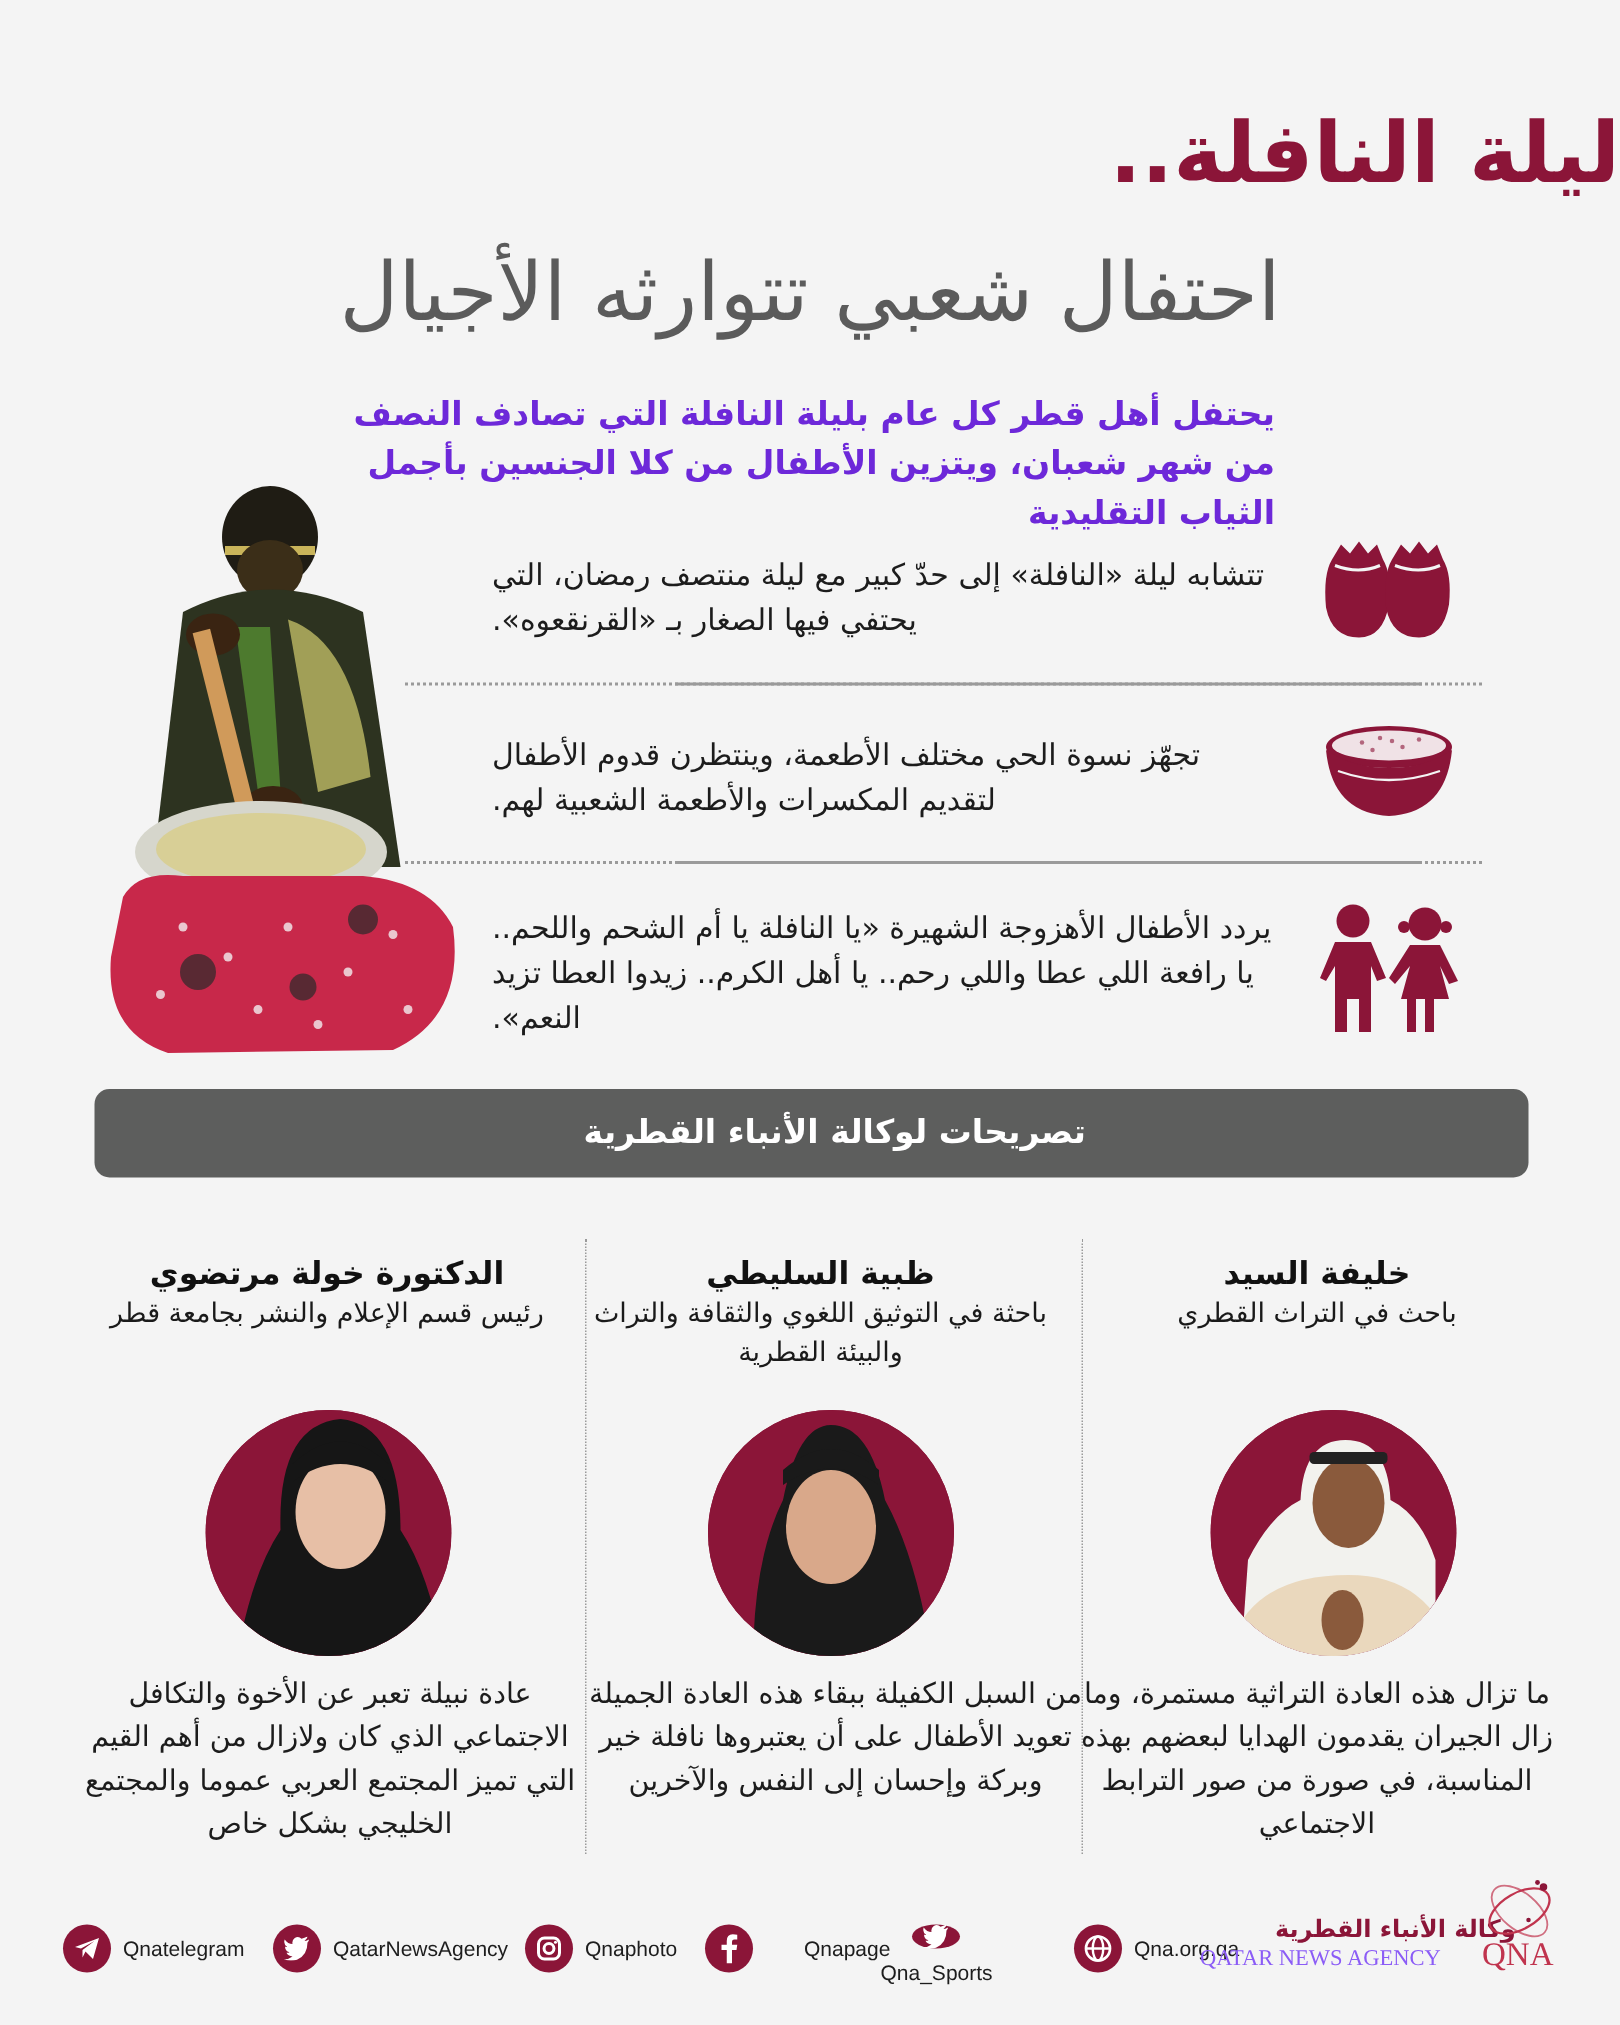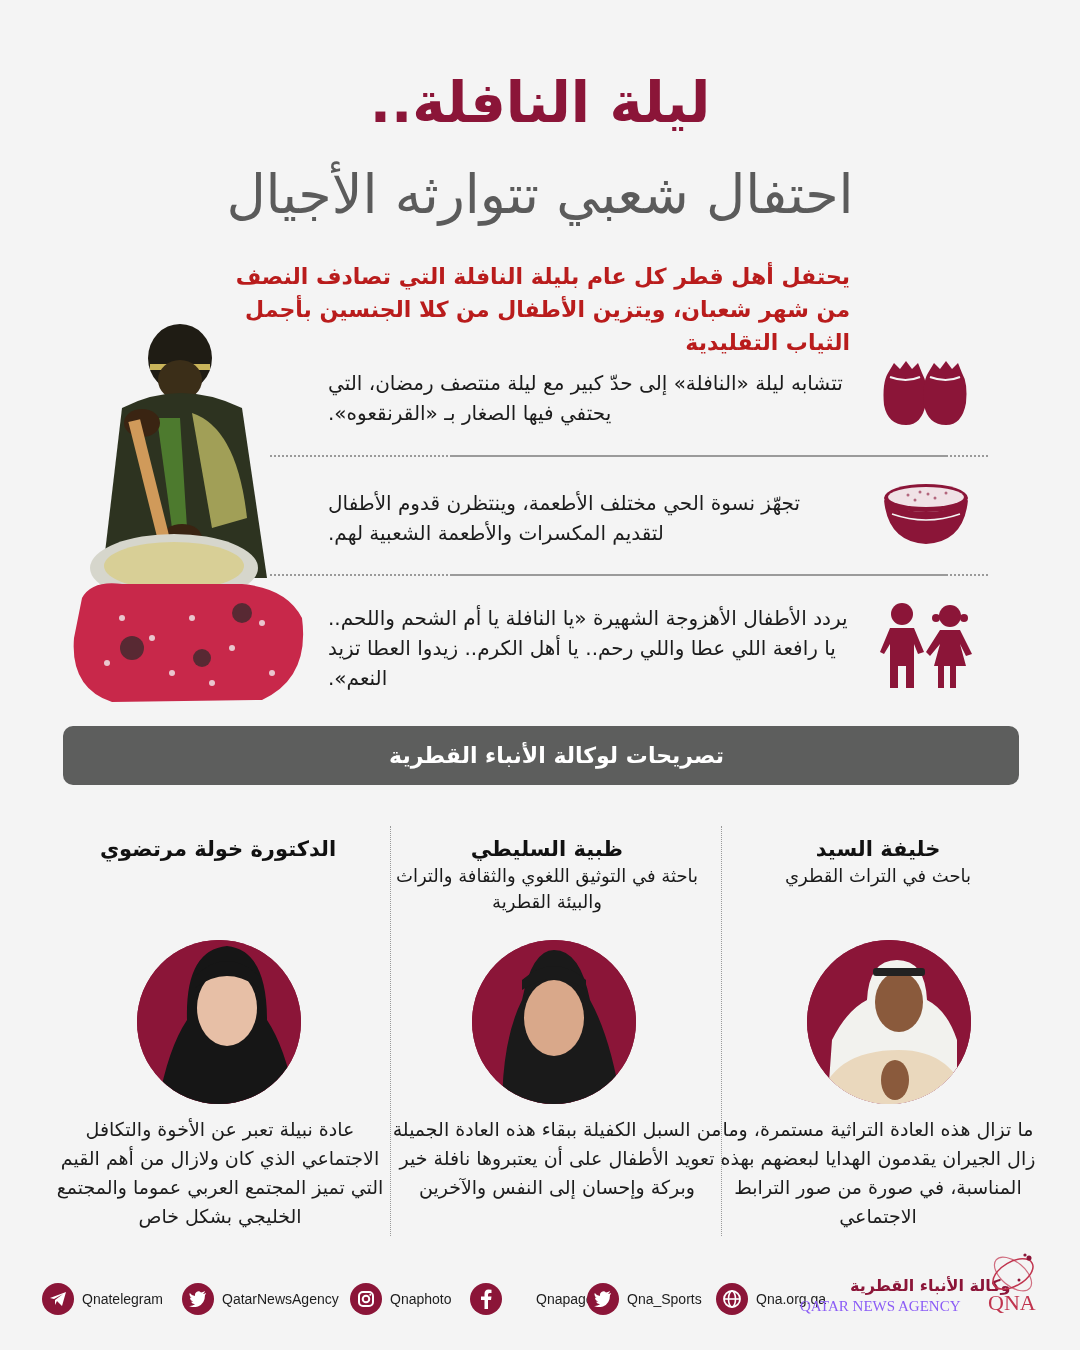--- a/index.html
+++ b/index.html
@@ -2,24 +2,24 @@
 <html><head>
 <meta charset="utf-8">
 <style>
   * { box-sizing: border-box; margin: 0; padding: 0; }
   html, body { width: 1080px; height: 1350px; background: #f4f4f4; overflow: hidden; }
   body { font-family: "DejaVu Sans", sans-serif; color: #222; position: relative; }
   .abs { position: absolute; }
   .rtl { direction: rtl; unicode-bidi: plaintext; }
 
   
-  .title-main { left: 0; width: 1080px; top: 68px; text-align: center; font-size: 56px; font-weight: bold; color: #8b1538; line-height: 70px; }
+  .title-main { left: 0; width: 1080px; top: 68px; text-align: right; font-size: 56px; font-weight: bold; color: #8b1538; line-height: 70px; }
   .title-sub { left: 0; width: 1080px; top: 155px; text-align: center; font-size: 54px; color: #5b5b5b; line-height: 80px; }
 
-  .intro { right: 230px; width: 640px; top: 260px; font-size: 22px; font-weight: bold; line-height: 33px; text-align: right; color: #b91c1c; }
+  .intro { right: 230px; width: 640px; top: 260px; font-size: 22px; font-weight: bold; line-height: 33px; text-align: right; color: #6d28d9; }
 
   
   .fact-text { right: 232px; width: 520px; font-size: 20px; line-height: 30px; text-align: left; color: #1c1c1c; }
   .fact-icon { width: 90px; height: 90px; left: 880px; }
   .divider { left: 270px; width: 718px; height: 0; border-top: 2px dotted #9a9a9a; }
   .divider .solid { position: absolute; left: 180px; right: 40px; top: -2px; border-top: 2px solid #9a9a9a; }
 
   
   .hero { left: 62px; top: 318px; width: 250px; height: 390px; }
 
@@ -143,20 +143,21 @@
 <div class="abs col" style="left:713px;">
   <div class="name rtl">خليفة السيد</div>
   <div class="role rtl">باحث في التراث القطري</div>
 </div>
 <div class="abs col" style="left:382px;">
   <div class="name rtl">ظبية السليطي</div>
   <div class="role rtl">باحثة في التوثيق اللغوي والثقافة والتراث والبيئة القطرية</div>
 </div>
 <div class="abs col" style="left:53px;">
   <div class="name rtl">الدكتورة خولة مرتضوي</div>
+  <div class="role rtl">رئيس قسم الإعلام والنشر بجامعة قطر</div>
 </div>
 
 <div class="abs col-sep" style="left:390px;"></div>
 <div class="abs col-sep" style="left:721px;"></div>
 
 <div class="abs avatar" style="left:807px; top:940px;">
   <svg width="164" height="164" viewBox="0 0 164 164">
     <rect width="164" height="164" fill="#8b1538"></rect>
     <path d="M20 170 L25 100 Q40 70 60 60 Q62 20 90 20 Q118 20 120 60 Q140 70 150 100 L150 170 Z" fill="#f2f2ee"></path>
     <ellipse cx="92" cy="62" rx="24" ry="30" fill="#8a5a3c"></ellipse>
@@ -213,21 +214,21 @@
   <span class="lbl">Qnaphoto</span>
 </div>
 <div class="abs social" style="left:470px;gap:34px;">
   <span class="ic">
     <svg width="12" height="20" viewBox="0 0 12 20">
         <path d="M8 20 L8 11 L11 11 L11.5 7.5 L8 7.5 L8 5.5 Q8 4 9.5 4 L11.5 4 L11.5 0.8 Q10 0.5 8.5 0.5 Q4.5 0.5 4.5 5 L4.5 7.5 L1 7.5 L1 11 L4.5 11 L4.5 20 Z" fill="#fff"></path>
       </svg>
   </span>
   <span class="lbl">Qnapage</span>
 </div>
-<div class="abs social" style="left:587px;">
+<div class="abs social" style="left:587px;flex-direction:column;">
   <span class="ic">
     <svg width="18" height="16" viewBox="0 0 18 16">
         <path d="M17 2 Q15 3 14 3 Q16 1 16 0 Q14 1 12 1.5 Q10 -0.5 7.5 1 Q5.5 2.5 6 5 Q3 5 0.8 2 Q-0.3 5 2.5 7 Q1.5 7 1 6.6 Q1 9.5 4 10.5 Q3 11 2 10.8 Q3 13 6 13.3 Q3 15.5 0 15 Q4 17 9 15.5 Q16 12.5 16 4 Q17 3 17 2 Z" fill="#fff"></path>
       </svg>
   </span>
   <span class="lbl">Qna_Sports</span>
 </div>
 <div class="abs social" style="left:716px;">
   <span class="ic">
     <svg width="20" height="20" viewBox="0 0 20 20">

